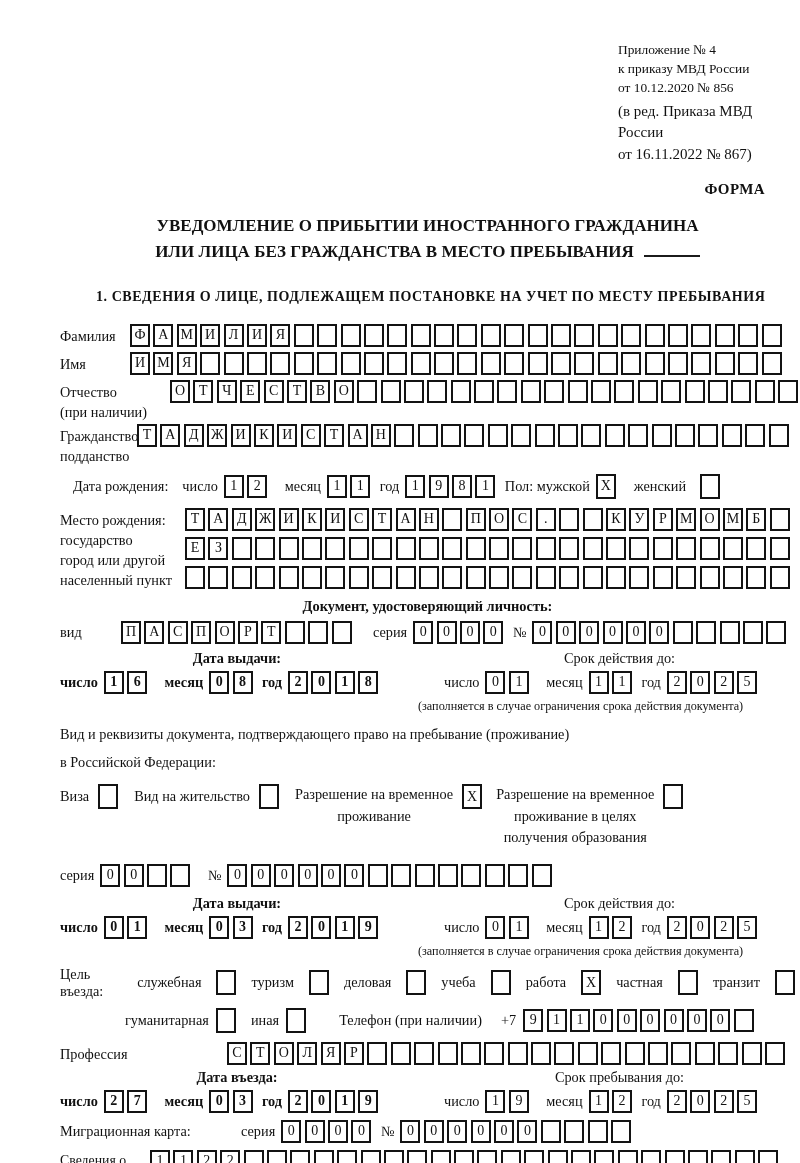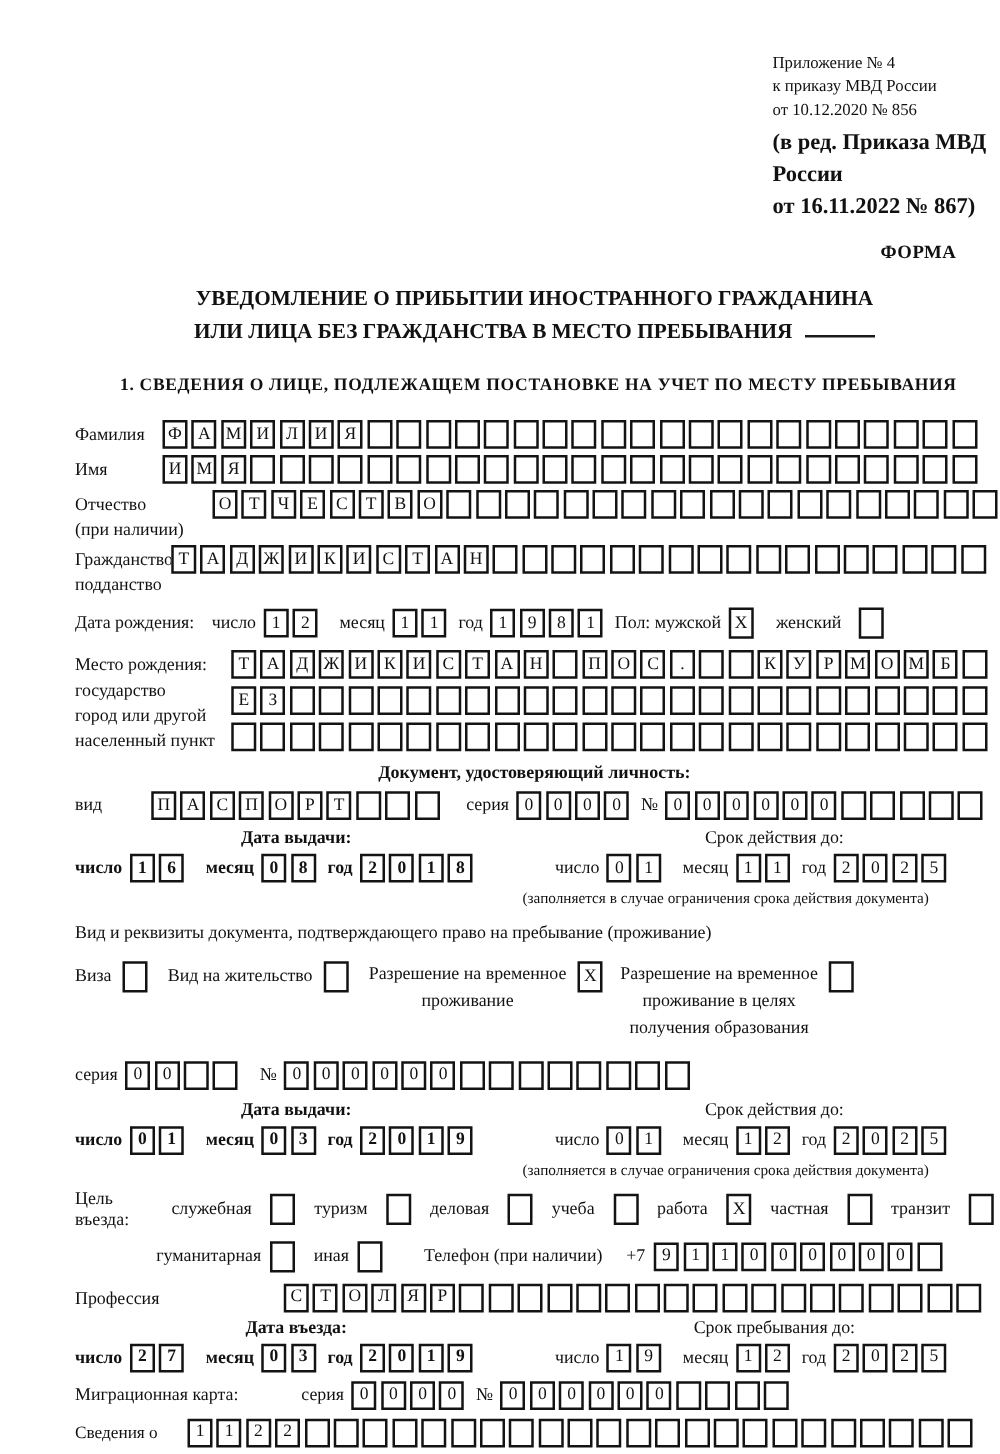--- a/index.html
+++ b/index.html
@@ -6,21 +6,21 @@
   html,body { background:#fff; }
   body {
     width:800px; height:1163px; overflow:hidden;
     color:#111; font-family:"Liberation Serif","DejaVu Serif",serif;
     font-size:14.3px;
   }
   .page { padding:40px 5px 10px 60px; width:800px; }
 
   
   .hdr { margin-left:558px; font-size:13.4px; line-height:1.42; }
-  .hdr .sub { font-size:18px;font-weight:bold; }
+  .hdr .sub { font-size:15px; }
   .hdr .sub.first { margin-top:4px; }
   .forma { text-align:right; font-weight:bold; font-size:15px; margin-top:16px; letter-spacing:.4px; padding-right:30px; }
 
   .title { text-align:center; font-weight:bold; font-size:17px; line-height:1.55; margin-top:15px; }
   .uline { display:inline-block; width:56px; border-bottom:2.2px solid #1b1b1b; margin-left:10px; height:14px; }
 
   .sec { font-weight:bold; font-size:14px; letter-spacing:.55px; margin-top:23px; margin-bottom:19px; white-space:nowrap;margin-left:36px; }
 
   
   .frow { display:flex; align-items:flex-start; margin-bottom:5px; }
@@ -220,21 +220,21 @@
         <span class="cb"></span>
         <span class="cb"></span>
         <span class="cb"></span>
         <span class="cb"></span>
         <span class="cb"></span>
         <span class="cb"></span>
         <span class="cb"></span>
       </span>
   </div>
 
-  <div class="irow" style="margin-bottom:9px;">
+  <div class="irow" style="margin-bottom:9px;margin-left:13px;">
     <span>Дата рождения:</span>
     <span class="ml8">число</span>
     <span class="cells">
         <span class="cb">1</span>
         <span class="cb">2</span>
       </span>
     <span class="ml8">месяц</span>
     <span class="cells">
         <span class="cb">1</span>
         <span class="cb">1</span>
@@ -429,20 +429,21 @@
             <span class="cb">2</span>
             <span class="cb">5</span>
           </span>
       </div>
       <div class="dp-note">(заполняется в случае ограничения срока действия документа)</div>
     </div>
   </div>
 
   <div class="resintro">
     <div>Вид и реквизиты документа, подтверждающего право на пребывание (проживание)</div>
+    <div>в Российской Федерации:</div>
   </div>
 
   <div class="resrow">
     <span class="ritem">
       <span>Виза</span>
       <span class="chk"></span>
     </span>
     <span class="ritem ml16">
       <span>Вид на жительство</span>
       <span class="chk"></span>

